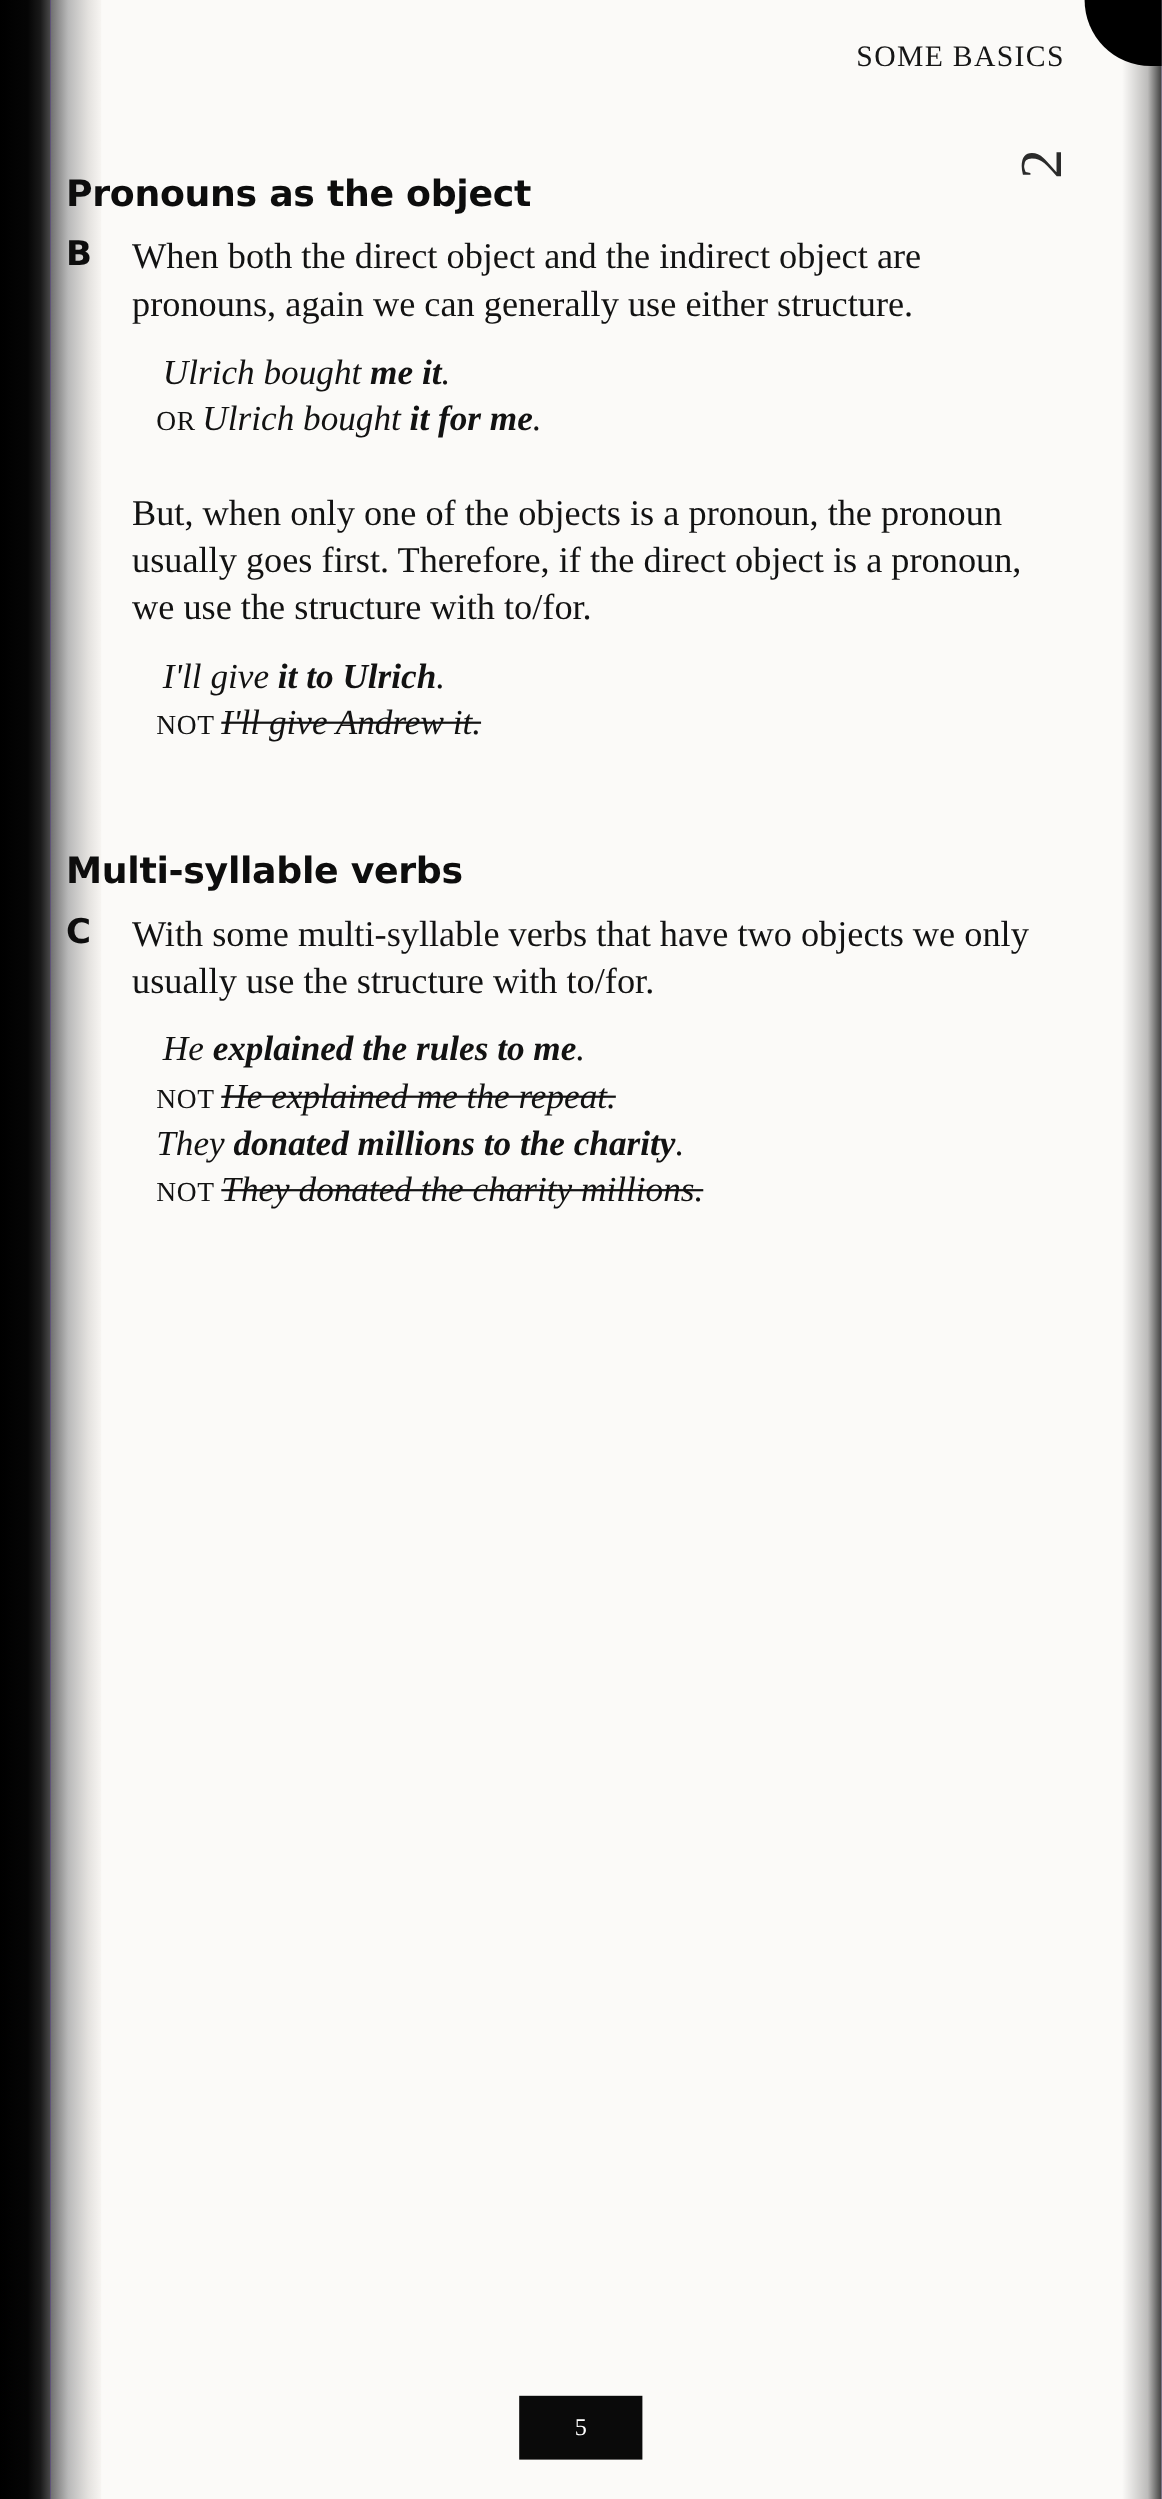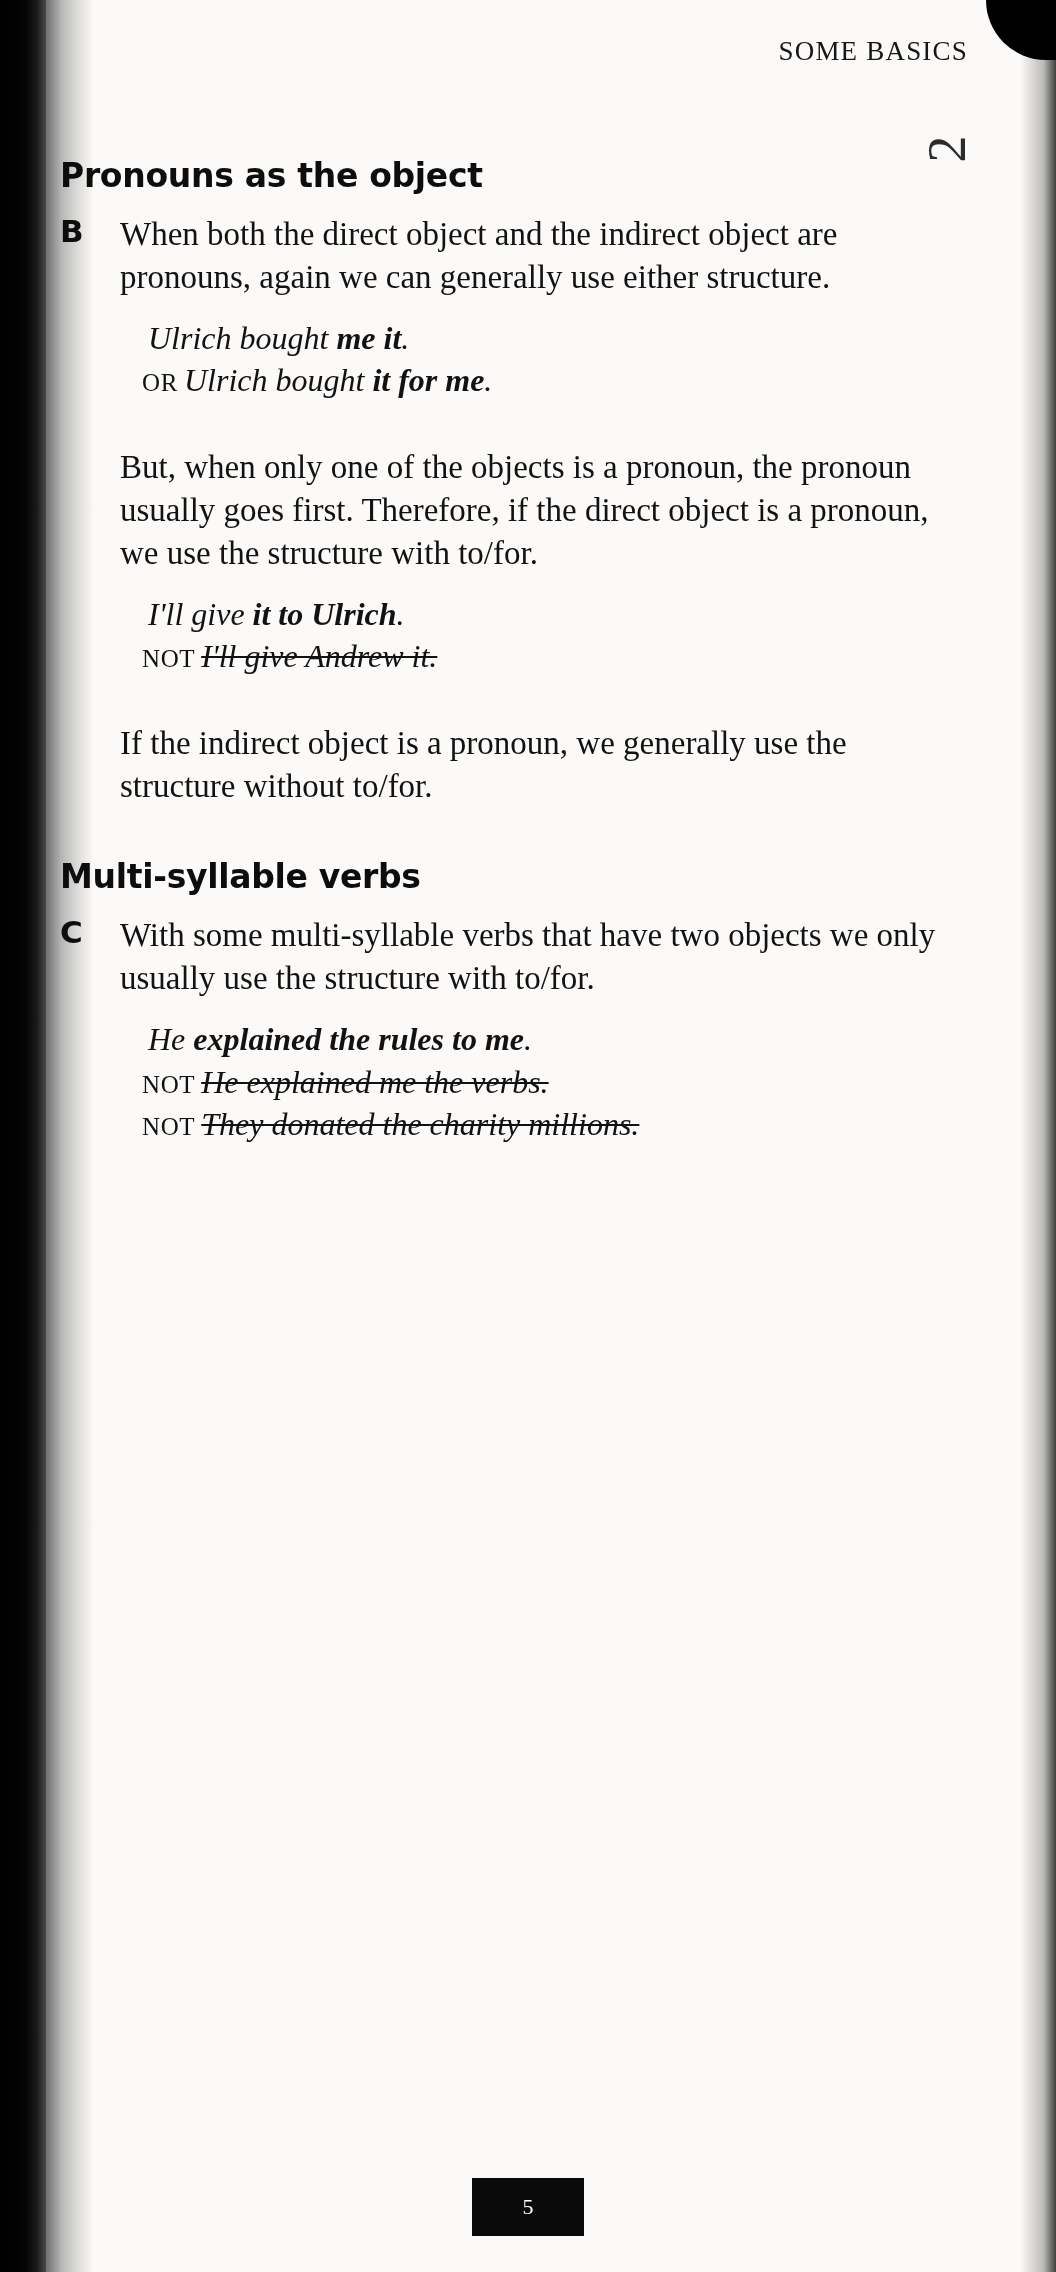--- a/index.html
+++ b/index.html
@@ -216,21 +216,20 @@
 
     <div class="example">
       <span class="tag"></span><span>I'll give </span><b>it to Ulrich</b><span>.</span>
     </div>
     <div class="example">
       <span class="tag">NOT</span><span class="struck">I'll give Andrew it.</span>
     </div>
 
     <div class="gap-lg"></div>
 
-    <p class="para hang">If the indirect object is a pronoun, we generally use the structure without to/for.</p>
 
     <div class="gap-sm"></div>
 
 
     <div class="gap-md"></div>
 
     <h2 class="section-heading">Multi-syllable verbs</h2>
 
     <div class="gap-sm"></div>
 
@@ -238,21 +237,24 @@
       <span class="letter">C</span>
       <p class="para hang">With some multi-syllable verbs that have two objects we only usually use the structure with to/for.</p>
     </div>
 
     <div class="gap-sm"></div>
 
     <div class="example">
       <span class="tag"></span><span>He </span><b>explained the rules to me</b><span>.</span>
     </div>
     <div class="example">
-      <span class="tag">NOT</span><span class="struck">He explained me the verbs.</span>
+      <span class="tag">NOT</span><span class="struck">He explained me the repeat.</span>
+    </div>
+    <div class="example">
+      <span>They </span><b>donated millions to the charity</b><span>.</span>
     </div>
     <div class="example">
       <span class="tag">NOT</span><span class="struck">They donated the charity millions.</span>
     </div>
 
     <div class="gap-lg"></div>
 
 
   </div>
 

